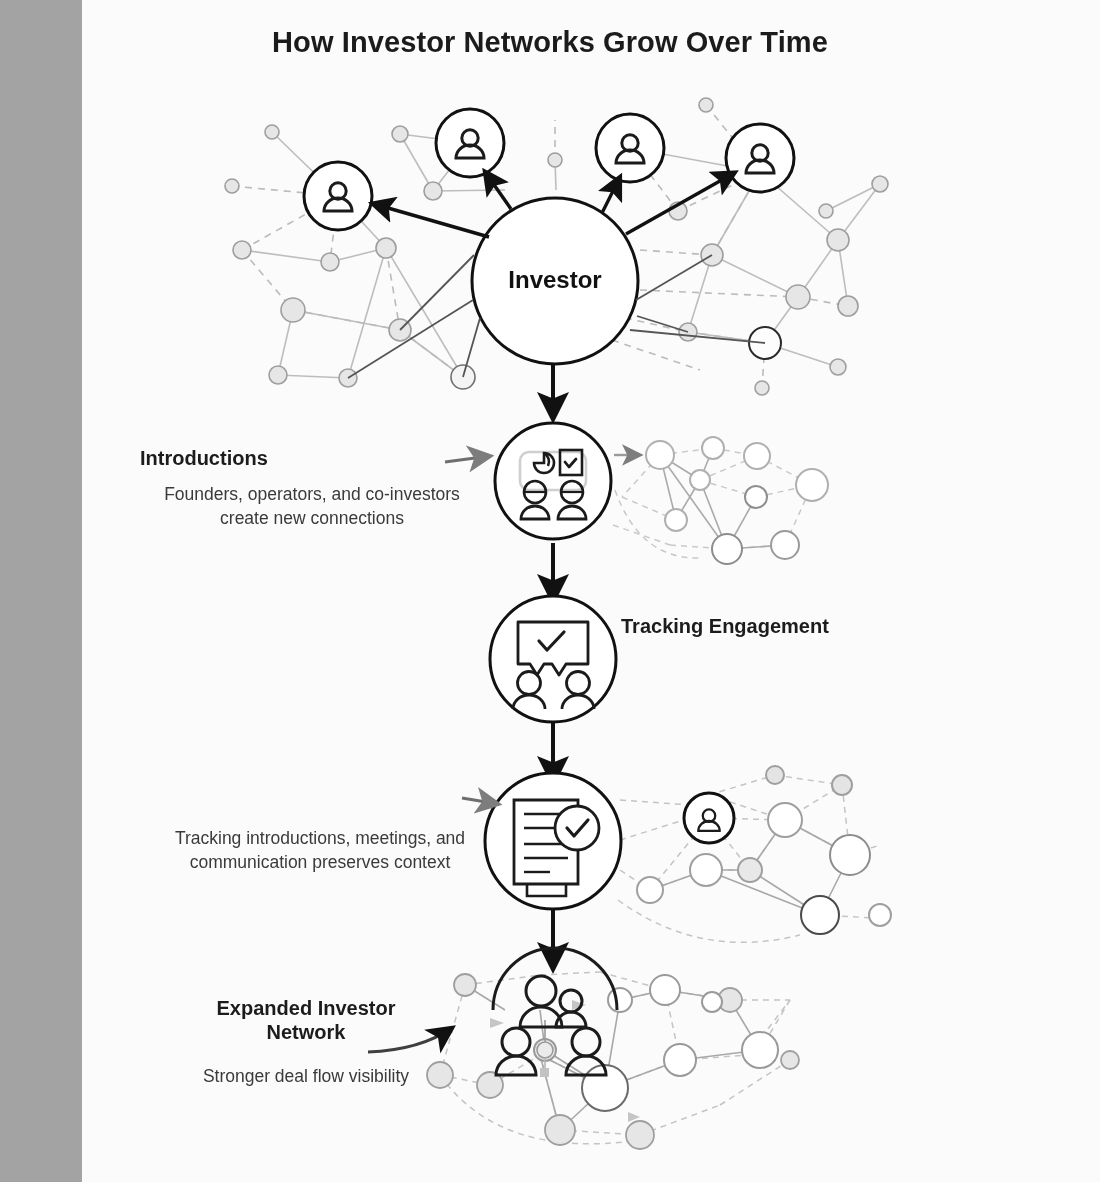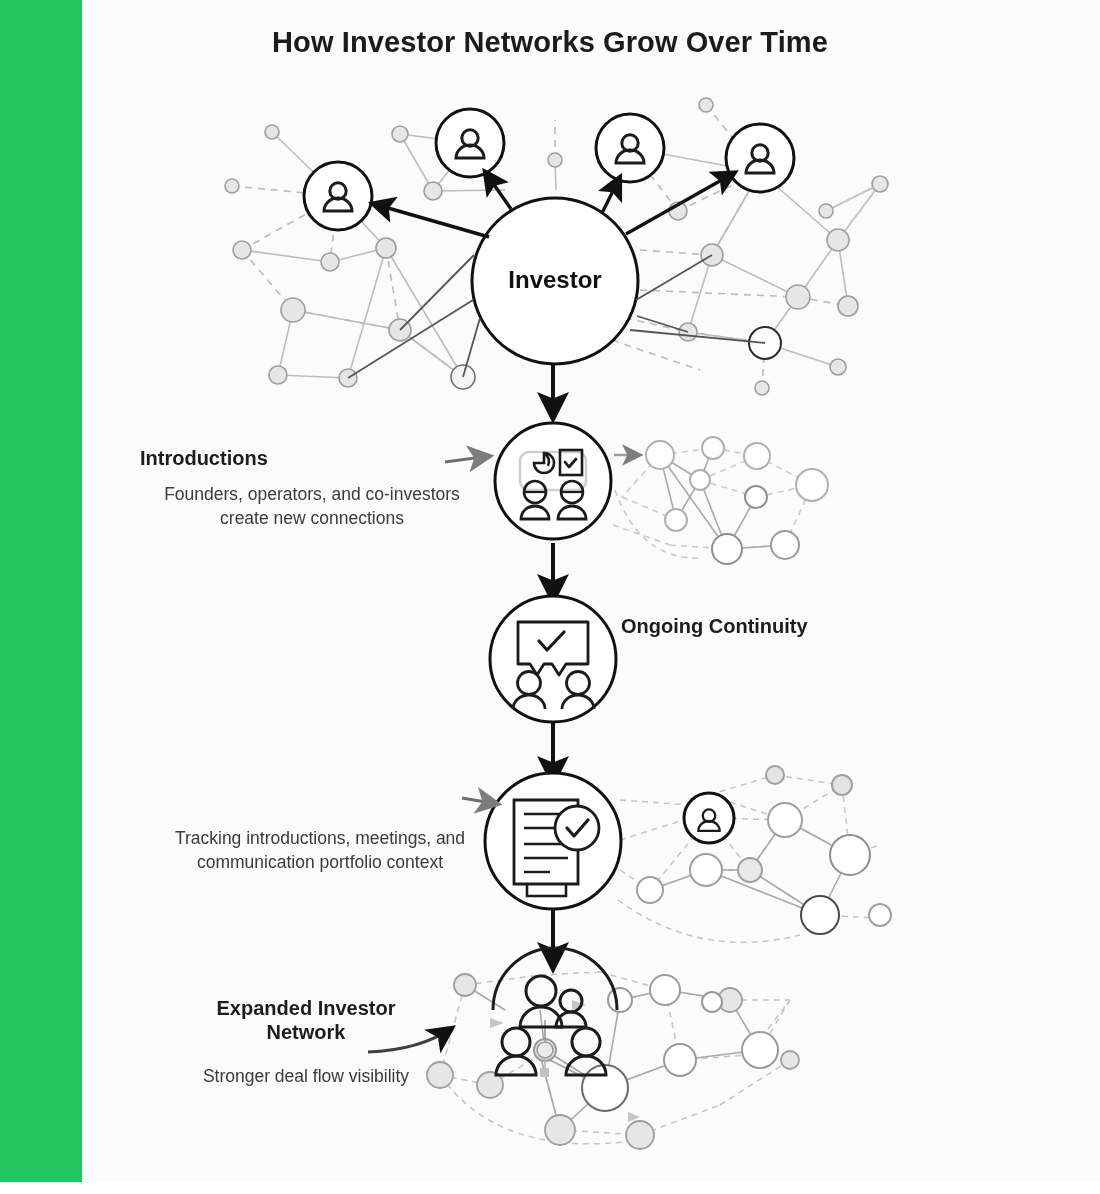--- a/index.html
+++ b/index.html
@@ -7,21 +7,21 @@
     margin: 0;
     padding: 0;
     background: #ffffff;
     font-family: "Liberation Sans", sans-serif;
   }
   #page {
     position: relative;
     width: 1100px;
     height: 1194px;
     overflow: hidden;
-    background: #22c55e;
+    background: #a3a3a3;
   }
   #canvas-area {
     position: absolute;
     left: 82px;
     top: 0;
     width: 1018px;
     height: 1182px;
     background: #fbfbfb;
   }
   #bottom-strip {
@@ -450,19 +450,19 @@
     <path d="M368,1052 Q420,1050 452,1028" fill="none" stroke="#3f3f3f" stroke-width="3.2" marker-end="url(#ah-dark)"></path>
   </svg>
 
   <div class="ttl">How Investor Networks Grow Over Time</div>
 
   <div class="node-txt" style="left:455px; top:266px;">Investor</div>
 
   <div class="lbl-head ta-r" style="left:140px; top:446px; width:285px;">Introductions</div>
   <div class="lbl-body ta-c" style="left:162px; top:482px; width:300px;">Founders, operators, and co-investors create new connections</div>
 
-  <div class="lbl-head ta-l" style="left:621px; top:614px; width:300px;">Ongoing Continuity</div>
-
-  <div class="lbl-body ta-c" style="left:160px; top:826px; width:320px;">Tracking introductions, meetings, and communication portfolio context</div>
+  <div class="lbl-head ta-l" style="left:621px; top:614px; width:300px;">Tracking Engagement</div>
+
+  <div class="lbl-body ta-c" style="left:160px; top:826px; width:320px;">Tracking introductions, meetings, and communication preserves context</div>
 
   <div class="lbl-head wrapme ta-c" style="left:186px; top:996px; width:240px;">Expanded Investor Network</div>
   <div class="lbl-body ta-c" style="left:186px; top:1064px; width:240px;">Stronger deal flow visibility</div>
 </div>
 
 </body></html>

